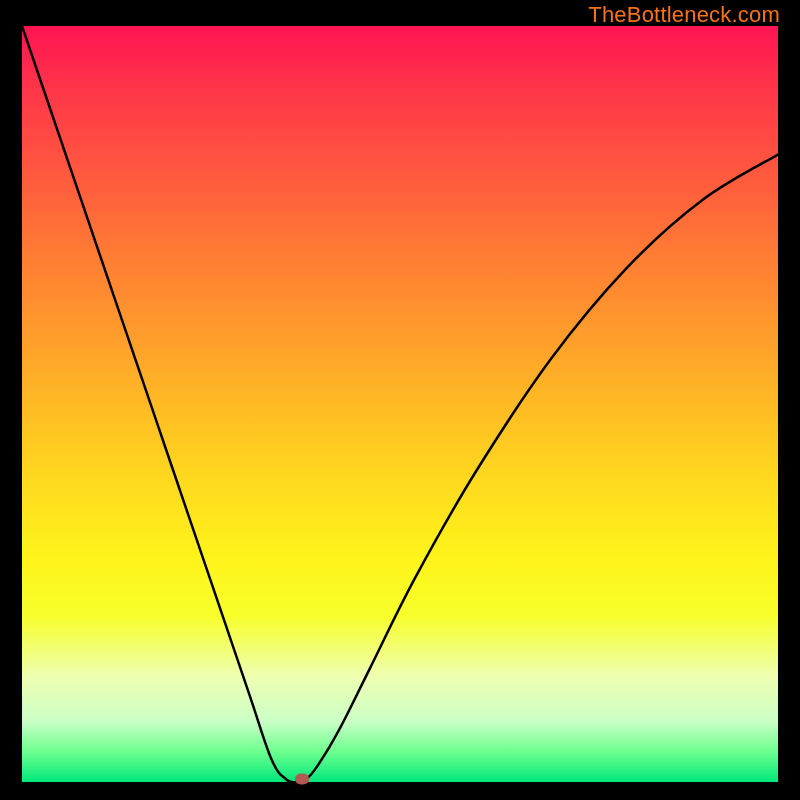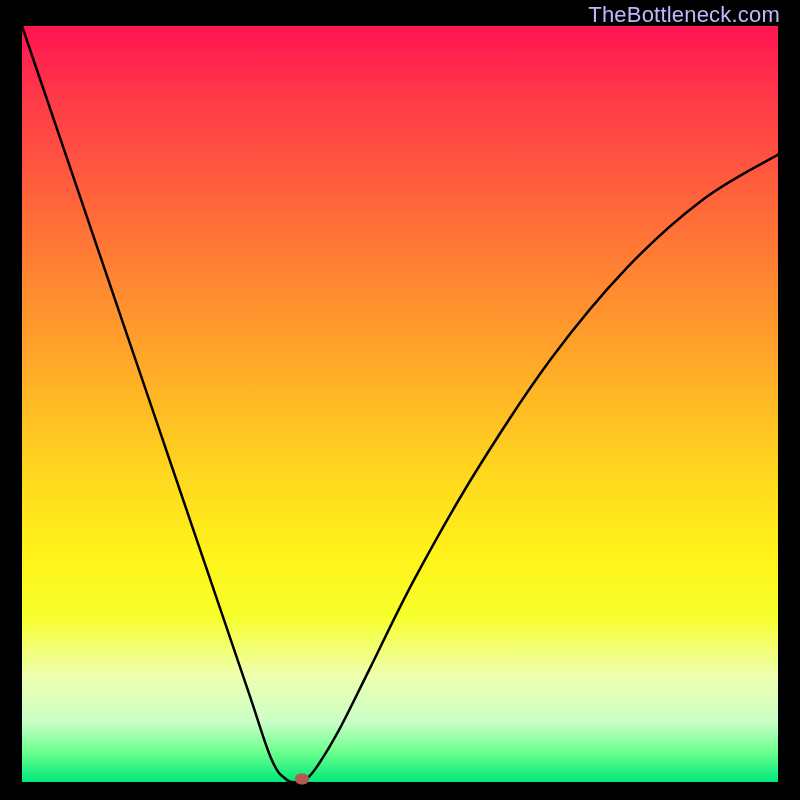--- a/index.html
+++ b/index.html
@@ -10,21 +10,21 @@
     height: 800px;
     background: #000;
   }
   .watermark {
     position: absolute;
     top: 2px;
     right: 20px;
     font-family: Arial, Helvetica, sans-serif;
     font-size: 22px;
     font-weight: 500;
-    color: #c4b5fd;
+    color: #f97316;
     letter-spacing: 0.2px;
   }
   .plot-area {
     position: absolute;
     left: 22px;
     top: 26px;
     width: 756px;
     height: 756px;
     background: linear-gradient(to bottom,
       #ff1452 0%,

